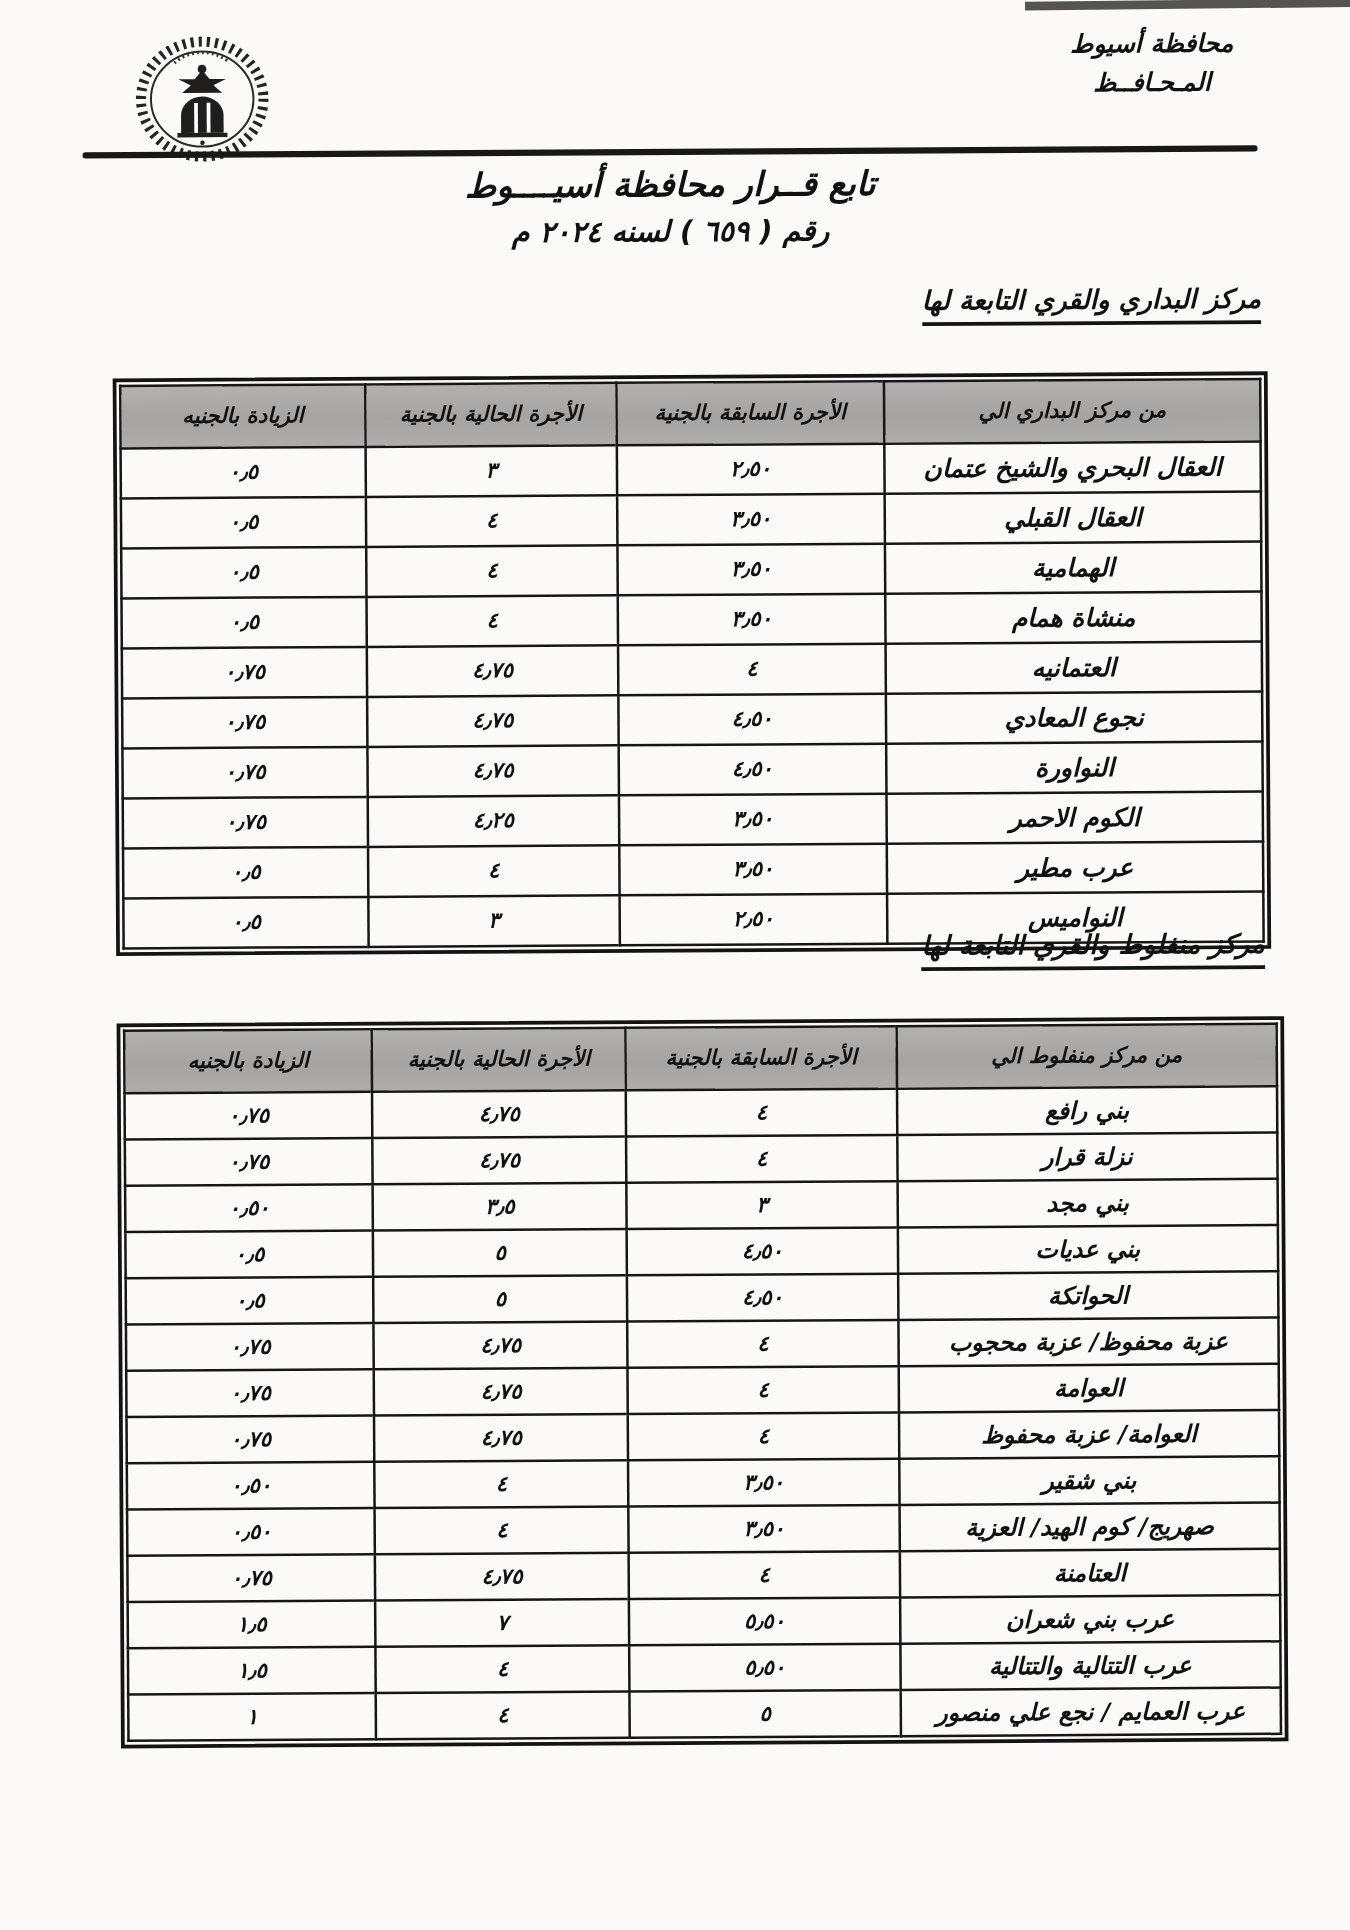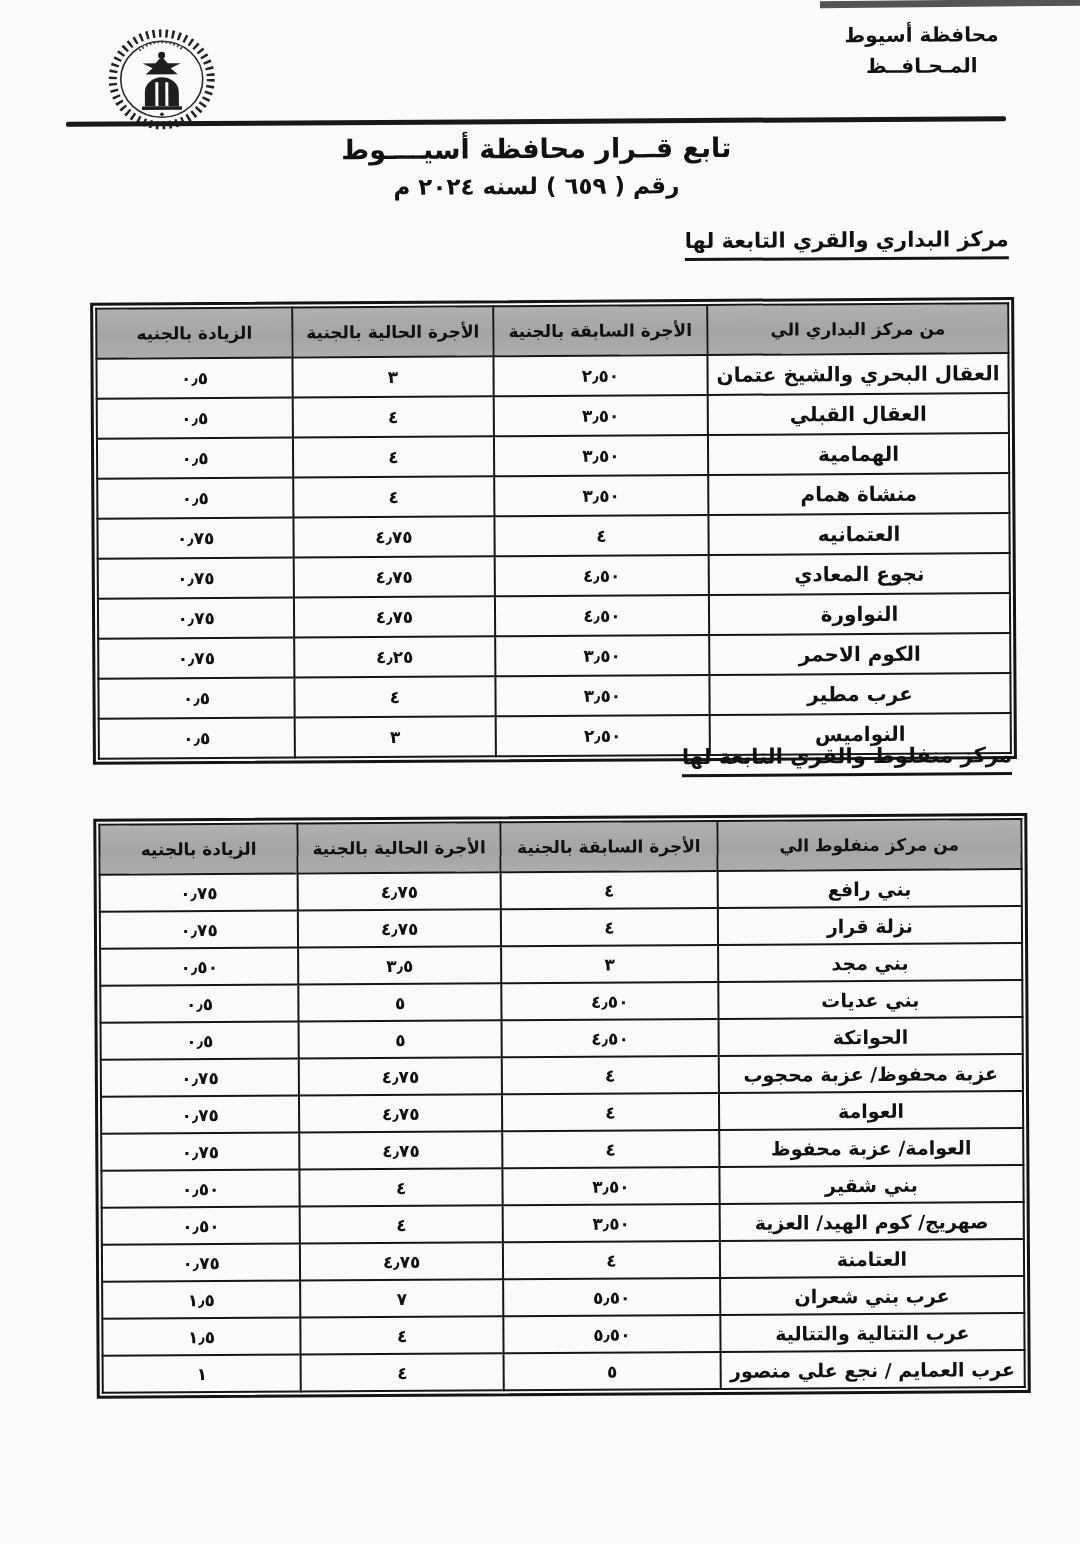--- a/index.html
+++ b/index.html
@@ -4,21 +4,21 @@
 <style>
   html,body{margin:0;padding:0;}
   body{
     width:1080px;height:1544px;
     background:#e9e8e6;
     font-family:"DejaVu Sans",sans-serif;
     color:#111;
   }
   .page{
     position:relative;width:1080px;height:1544px;
-    background:#fbfaf8;overflow:hidden;
+    background:#fbfaf8;overflow:hidden;font-style:italic;
   }
   .content{
     position:absolute;inset:0;
     transform:rotate(-0.35deg);
   }
   
   .scan-artifact{
     position:absolute;top:0;right:0;width:260px;height:7px;
     background:#1c1c1c;opacity:.75;transform:rotate(-0.6deg);
   }

